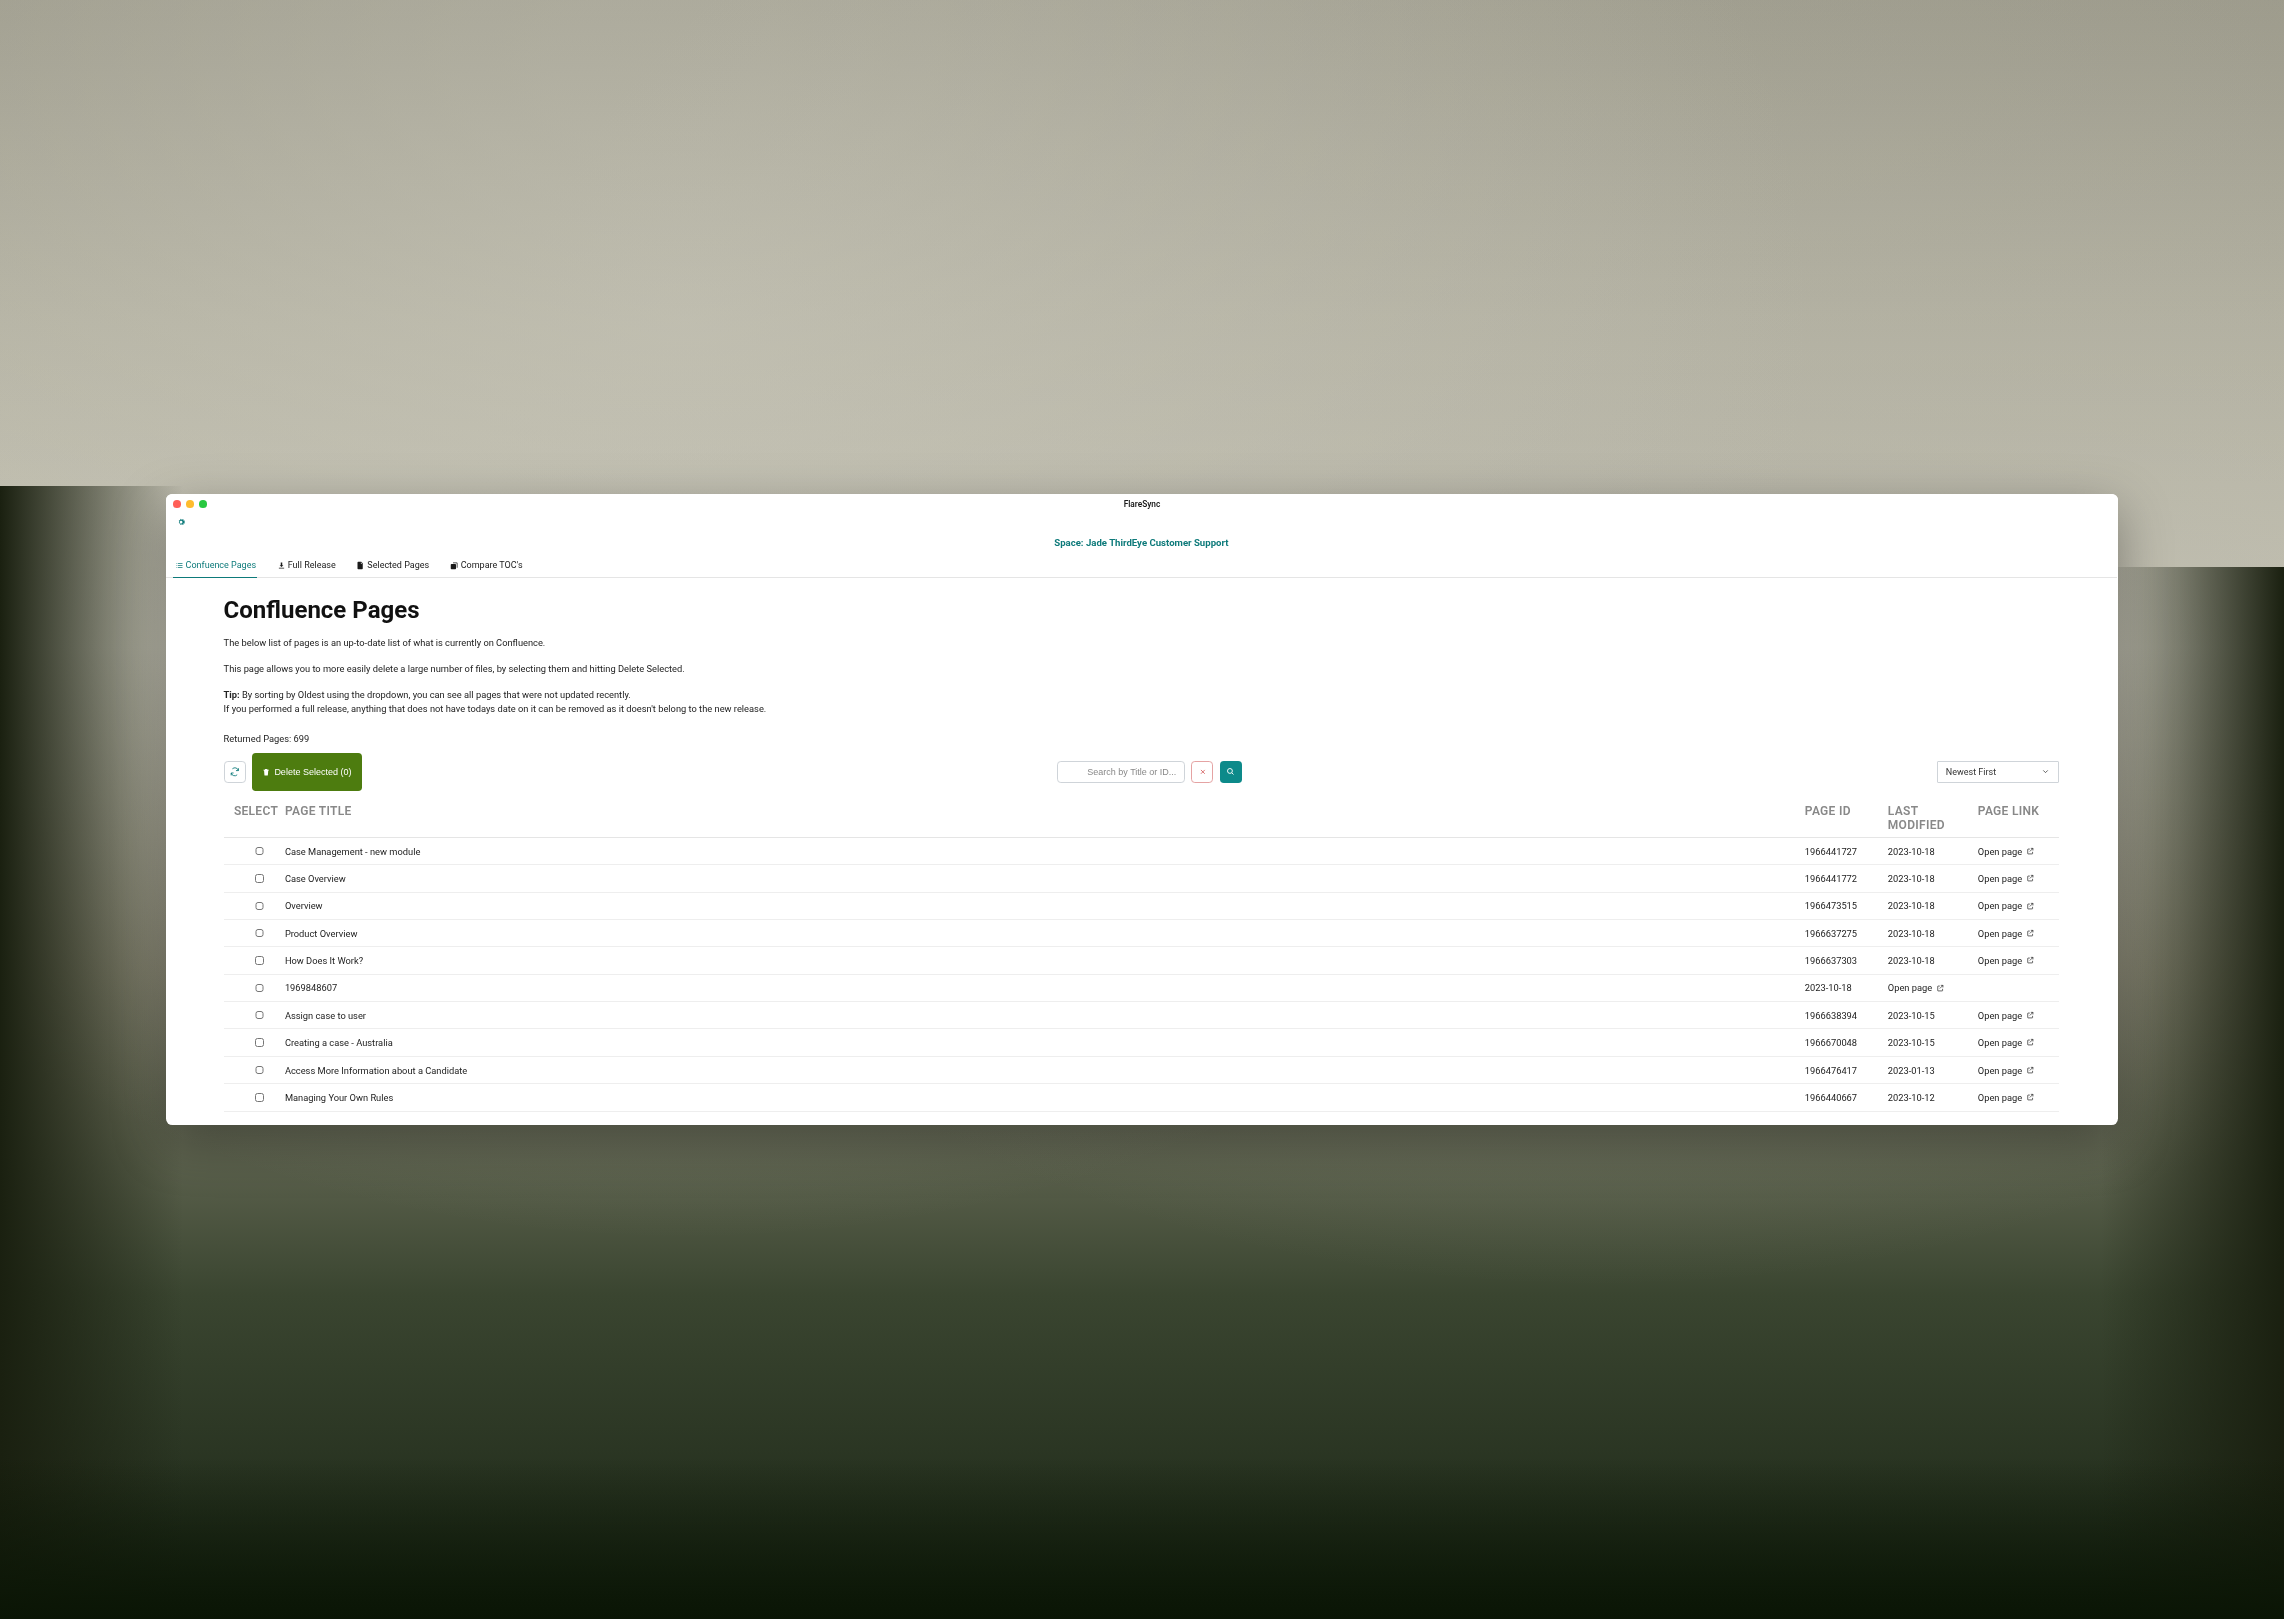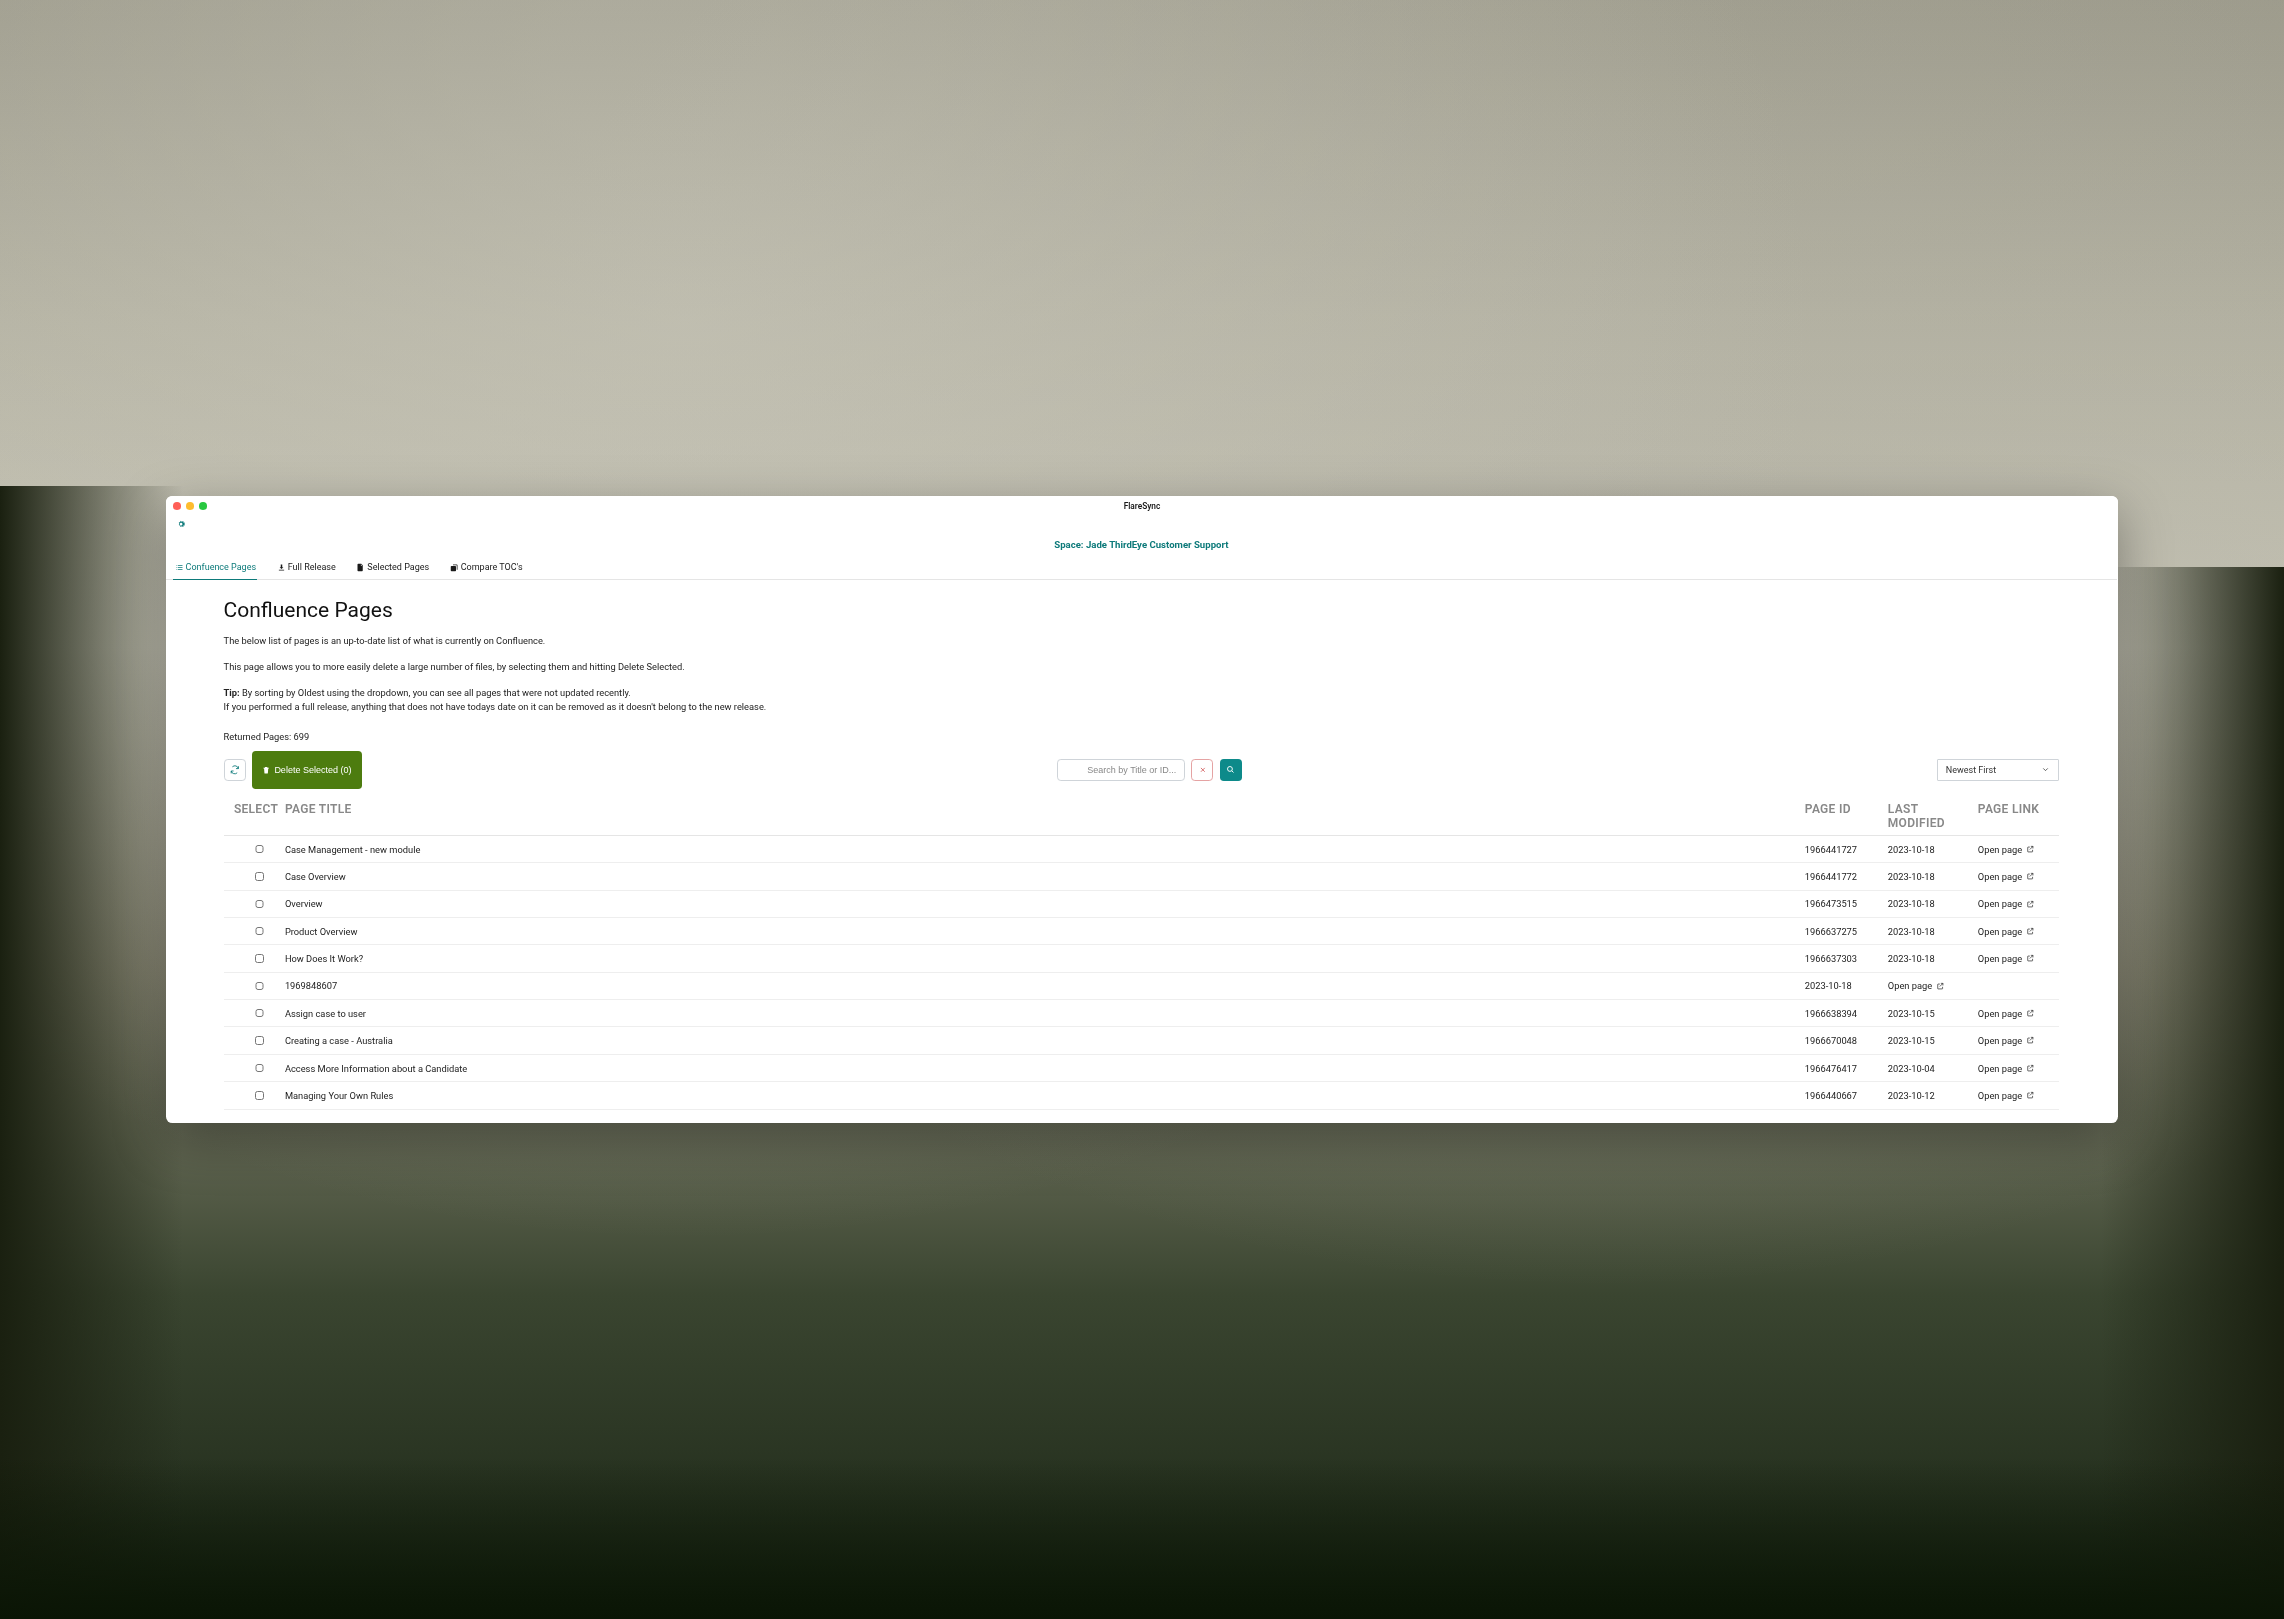--- a/index.html
+++ b/index.html
@@ -122,22 +122,22 @@
     }
     .tab.active {
       color: #0d7a7a;
       border-bottom-color: #0d7a7a;
     }
     .tab-icon { width: 9px; height: 9px; display: inline-flex; }
     .main-content {
       padding: 18px 58px 13px;
     }
     .page-title {
-      font-size: 21px;
-      font-weight: 400;
+      font-size: 24px;
+      font-weight: 700;
       color: #111;
       margin-bottom: 11.5px;
     }
     .desc-p {
       font-size: 9.3px;
       color: #222;
       margin-bottom: 13px;
       line-height: 1.4;
     }
     .desc-p.tight { margin-bottom: 1.3px; }
@@ -499,21 +499,21 @@
                   </svg>
                 </a>
               </div>
             </div>
             <div class="trow">
               <div class="center-flex">
                 <input type="checkbox" style="">
               </div>
               <div>Access More Information about a Candidate</div>
               <div>1966476417</div>
-              <div>2023-10-04</div>
+              <div>2023-01-13</div>
               <div>
                 <a class="open-link">
                   <span>Open page</span>
                   <svg class="ext-icon" viewBox="0 0 24 24" fill="none" stroke="currentColor" stroke-width="2">
                     <path d="M14 4h6v6M20 4l-9 9M19 14v5a1 1 0 01-1 1H6a1 1 0 01-1-1V7a1 1 0 011-1h5"></path>
                   </svg>
                 </a>
               </div>
             </div>
             <div class="trow">

